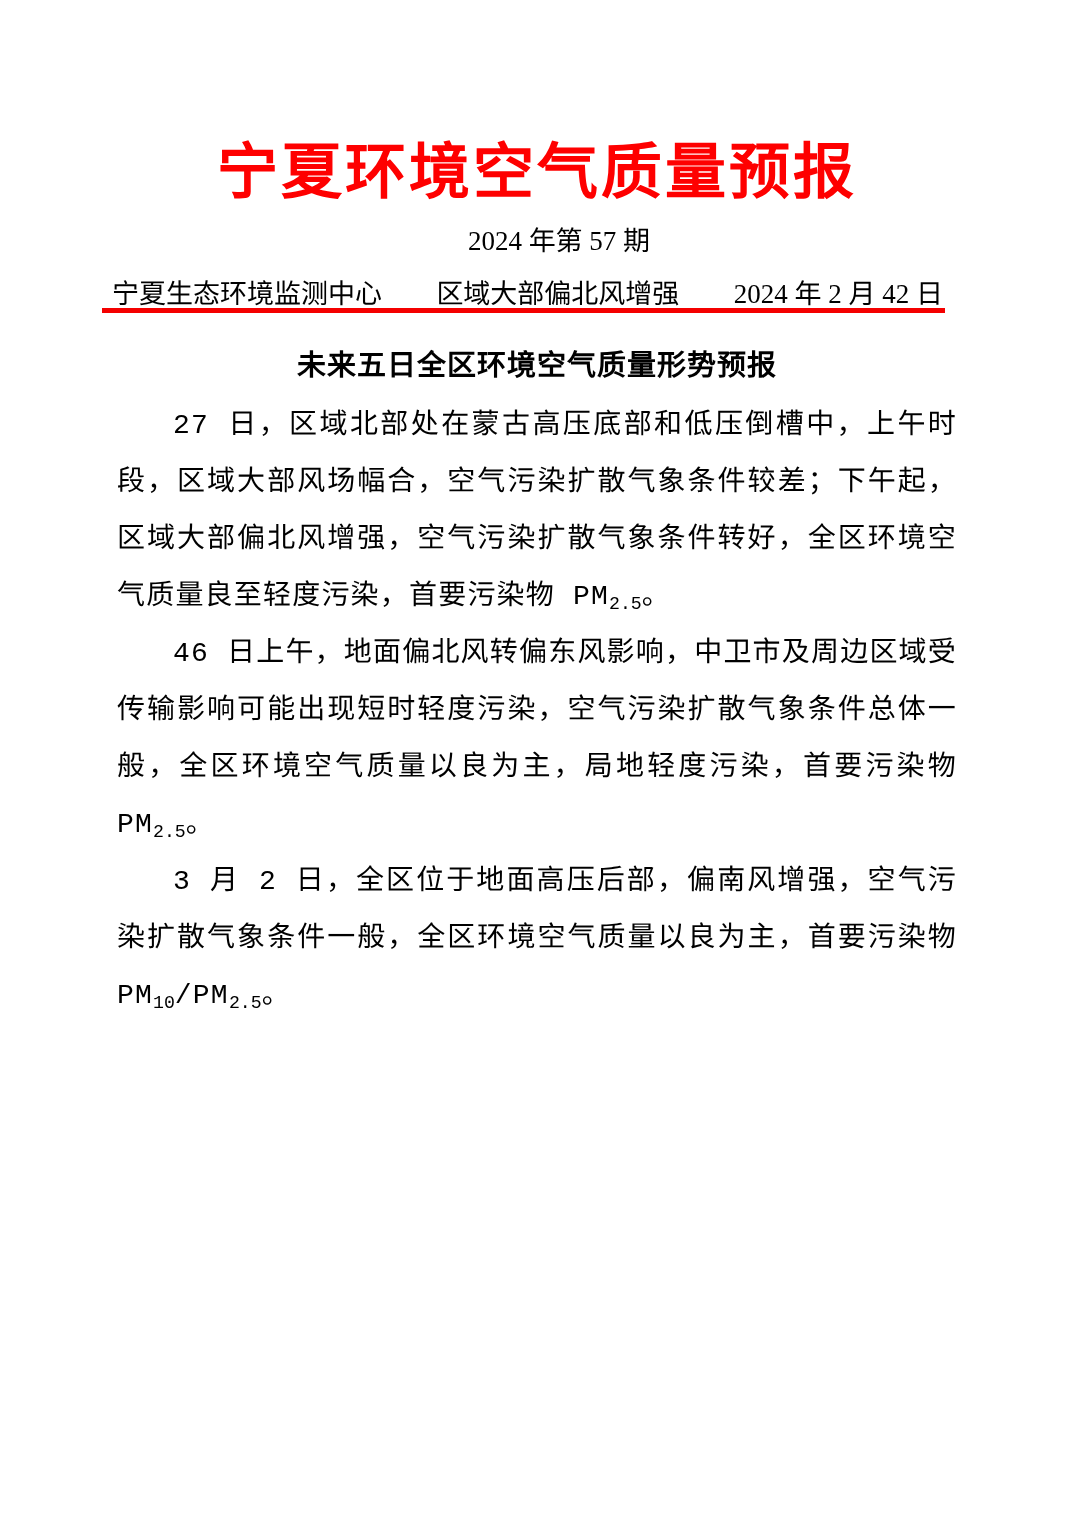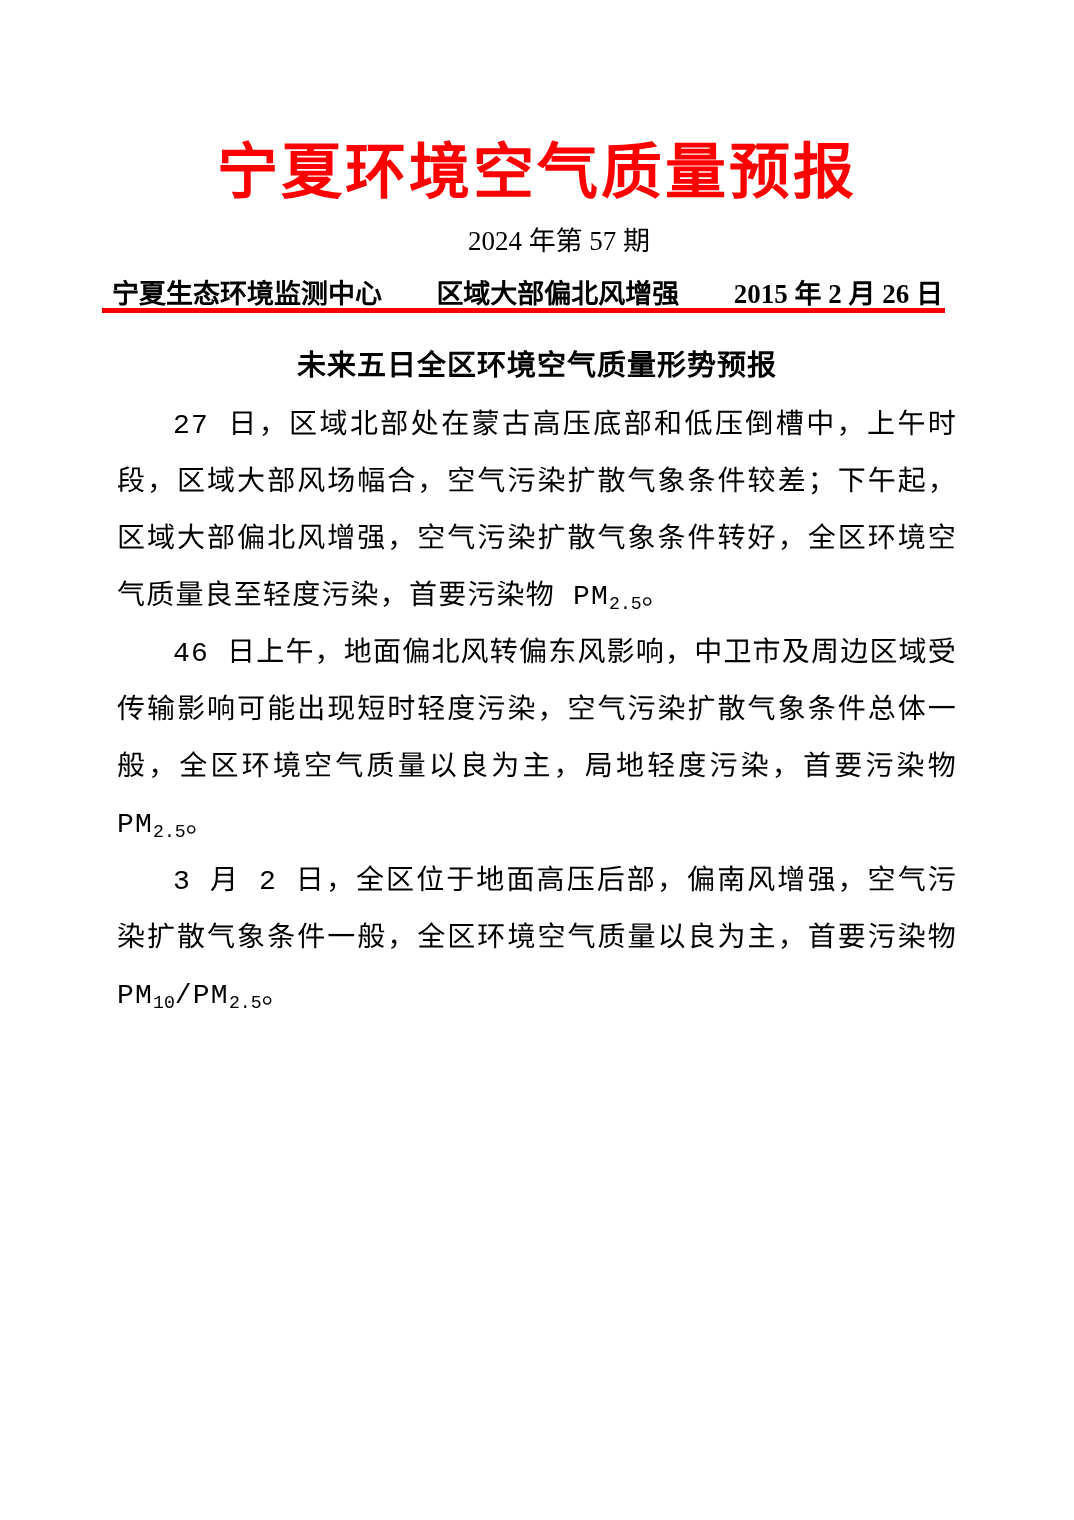--- a/index.html
+++ b/index.html
@@ -46,21 +46,21 @@
   }
   .masthead {
     position: absolute;
     top: 272px;
     left: 112px;
     width: 845px;
     display: flex;
     justify-content: space-between;
     align-items: baseline;
     font-size: 27px;
-    font-weight: bold;
+    font-weight: normal;
     padding-right: 14px;
   }
   .red-rule {
     position: absolute;
     top: 308px;
     left: 102px;
     width: 843px;
     height: 5px;
     background: var(--rule-red);
   }
@@ -117,21 +117,21 @@
 
 <div class="page">
 
   <div class="doc-title">宁夏环境空气质量预报</div>
 
   <div class="issue-line">2024 年第 57 期</div>
 
   <div class="masthead">
     <span>宁夏生态环境监测中心</span>
     <span>区域大部偏北风增强</span>
-    <span>2015 年 2 月 26 日</span>
+    <span>2024 年 2 月 42 日</span>
   </div>
 
   <div class="red-rule"></div>
 
   <div class="section-heading">未来五日全区环境空气质量形势预报</div>
 
   <div class="body-text">
       <p><span>27 日，区域北部处在蒙古高压底部和低压倒槽中，上午时段，区域大部风场幅合，空气污染扩散气象条件较差；下午起，区域大部偏北风增强，空气污染扩散气象条件转好，全区环境空气质量良至轻度污染，首要污染物 PM</span><sub>2.5</sub><span>。</span></p>
       <p><span>46 日上午，地面偏北风转偏东风影响，中卫市及周边区域受传输影响可能出现短时轻度污染，空气污染扩散气象条件总体一般，全区环境空气质量以良为主，局地轻度污染，首要污染物 PM</span><sub>2.5</sub><span>。</span></p>
       <p><span>3 月 2 日，全区位于地面高压后部，偏南风增强，空气污染扩散气象条件一般，全区环境空气质量以良为主，首要污染物 PM</span><sub>10</sub><span>/PM</span><sub>2.5</sub><span>。</span></p>

